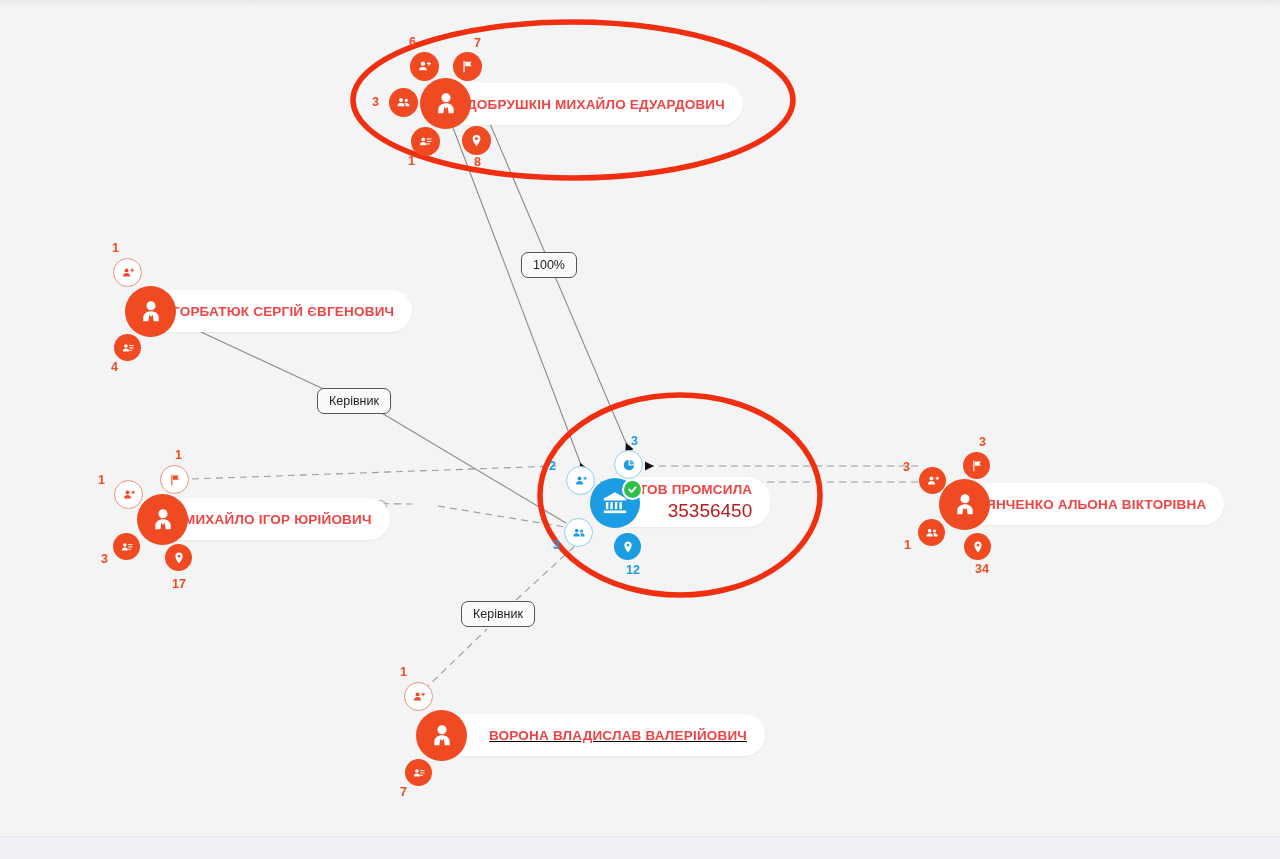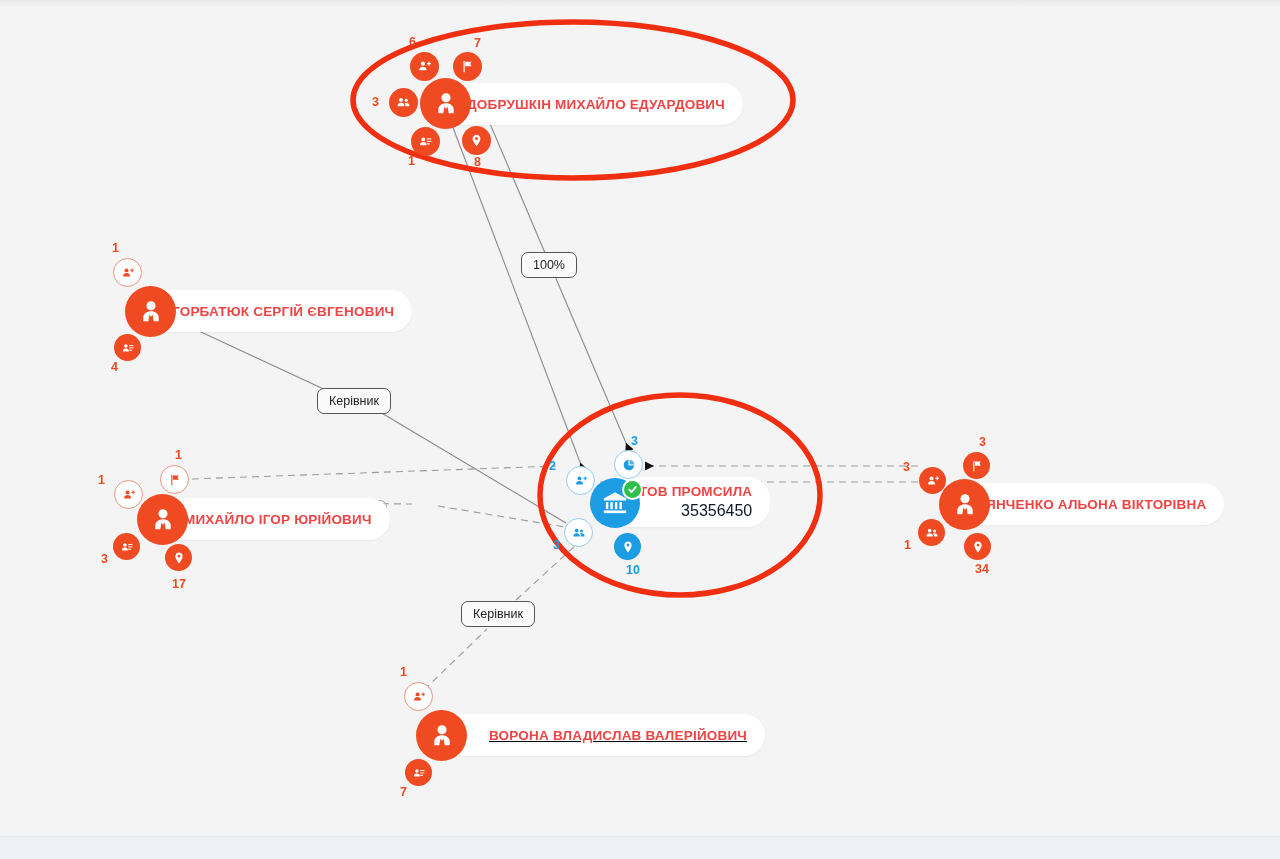--- a/index.html
+++ b/index.html
@@ -23,21 +23,21 @@
   .avatar svg{display:block;}
   .label-card{
     position:absolute;background:#fff;border-radius:22px;
     display:flex;flex-direction:column;justify-content:center;
     padding:0 18px 0 44px;z-index:5;
     box-shadow:0 1px 2px rgba(0,0,0,.05);
   }
   .label-card .name{
     font-size:13.5px;font-weight:700;color:#ef4444;letter-spacing:.2px;white-space:nowrap;
   }
-  .label-card .code{font-size:16px;color:#0f172a;margin-top:3px;white-space:nowrap;}
+  .label-card .code{font-size:19px;color:#b91c1c;margin-top:3px;white-space:nowrap;}
 
   
   .badge{
     position:absolute;border-radius:50%;display:flex;align-items:center;justify-content:center;
     z-index:7;
   }
   .badge.filled-orange{background:#ef4a22;}
   .badge.filled-blue{background:#1b9ce3;}
   .badge.hollow-orange{background:#fff;border:1.6px solid #e8947a;}
   .badge.hollow-blue{background:#fff;border:1.6px solid #8ecdf0;}
@@ -290,21 +290,21 @@
       <path d="M16.4 12.6c-1 0-1.9.2-2.7.5 1 .9 1.6 2 1.6 3.1V18h6.2v-1.6c0-2-2.3-3.8-5.1-3.8z"></path>
     </svg>
   </div>
   <div class="badge-count cnt-blue" style="left:553px;top:538px;">3</div>
 
   <div class="badge filled-blue" style="left:614px;top:533px;width:27px;height:27px;">
     <svg width="14" height="14" viewBox="0 0 24 24" fill="#fff">
       <path d="M12 2.6c-3.5 0-6.3 2.8-6.3 6.3 0 4.7 6.3 12.4 6.3 12.4s6.3-7.7 6.3-12.4c0-3.5-2.8-6.3-6.3-6.3zm0 8.6a2.4 2.4 0 1 1 0-4.8 2.4 2.4 0 0 1 0 4.8z"></path>
     </svg>
   </div>
-  <div class="badge-count cnt-blue" style="left:626px;top:563px;">10</div>
+  <div class="badge-count cnt-blue" style="left:626px;top:563px;">12</div>
 </div>
 
 <div class="node">
   <div class="label-card" style="left:942px;top:483px;height:42px;">
     <div class="name">ЯНЧЕНКО АЛЬОНА ВІКТОРІВНА</div>
   </div>
   <div class="avatar" style="left:939px;top:479px;width:51px;height:51px;background:#ef4a22;">
     <svg width="28" height="28" viewBox="0 0 24 24" fill="#fff">
       <circle cx="12" cy="6.6" r="3.9"></circle>
       <path d="M12 11.4c-3.6 0-6.6 2.3-6.6 5.2V20h4.3l.9-5.6 1.4 1.6 1.4-1.6.9 5.6h4.3v-3.4c0-2.9-3-5.2-6.6-5.2z"></path>

